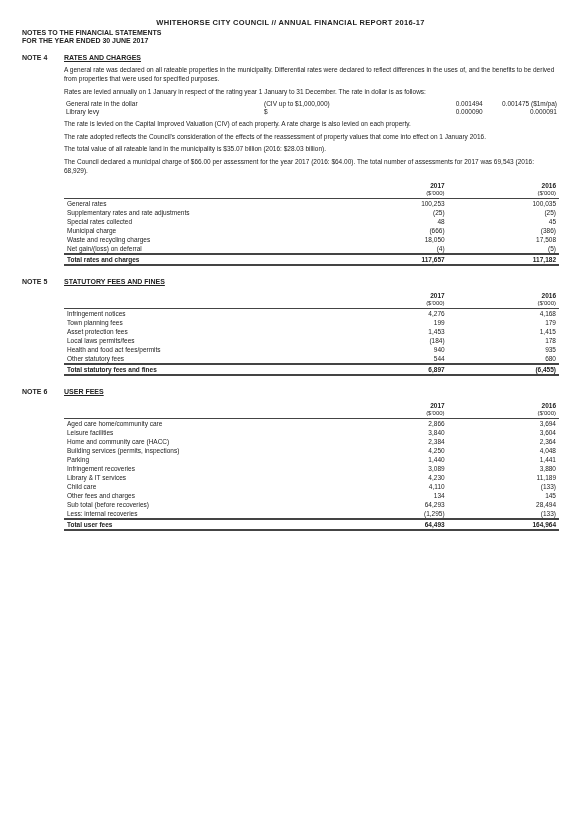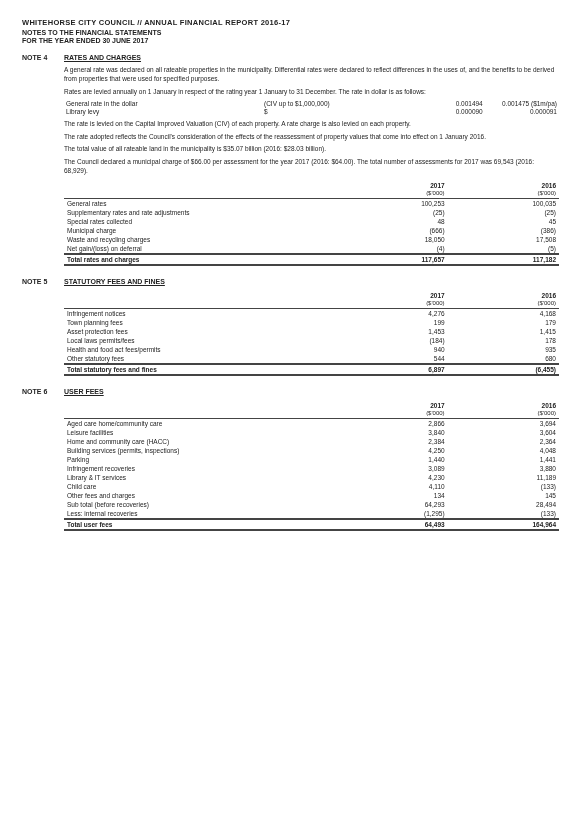--- a/index.html
+++ b/index.html
@@ -10,20 +10,21 @@
       font-family: Arial, Helvetica, sans-serif;
       font-size: 7px;
       color: #222;
       padding: 18px 22px 18px 22px;
     }
     .doc-title {
       font-size: 7.5px;
       font-weight: bold;
       letter-spacing: 0.3px;
       margin-bottom: 2px;
+      text-align: center;
     }
     .doc-subtitle {
       font-size: 7px;
       font-weight: bold;
       margin-bottom: 1px;
     }
     .doc-date {
       font-size: 7px;
       font-weight: bold;
       margin-bottom: 10px;

